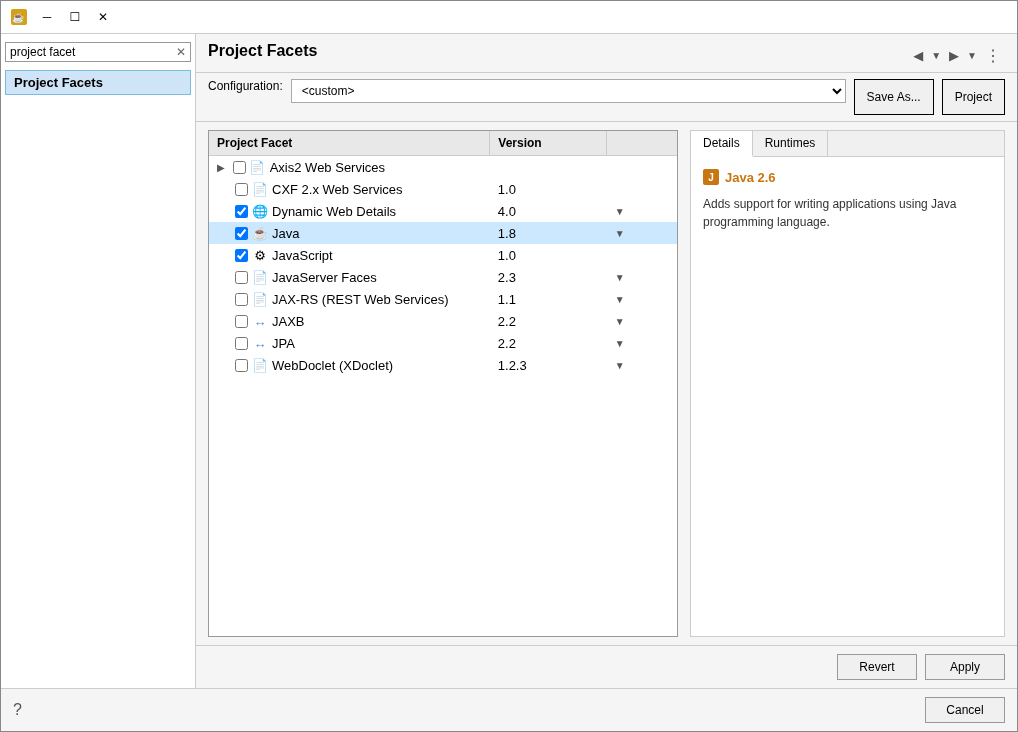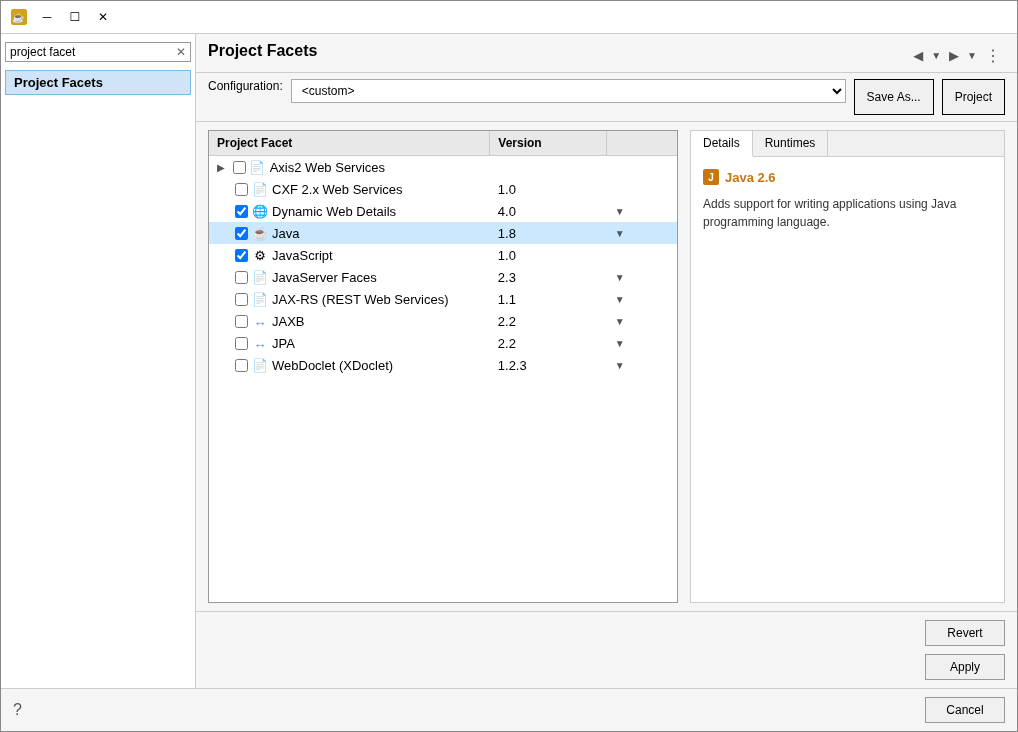--- a/index.html
+++ b/index.html
@@ -261,21 +261,20 @@
       padding: 8px 12px;
       display: flex;
       align-items: center;
       justify-content: flex-end;
       gap: 8px;
       background: #f5f5f5;
     }
     .bottom-bar-inner {
       display: flex;
       gap: 8px;
-      flex-direction: column;
     }
     .action-btn {
       padding: 5px 18px;
       background: #f0f0f0;
       border: 1px solid #999;
       cursor: pointer;
       font-size: 12px;
       min-width: 80px;
     }
     .action-btn.primary {

